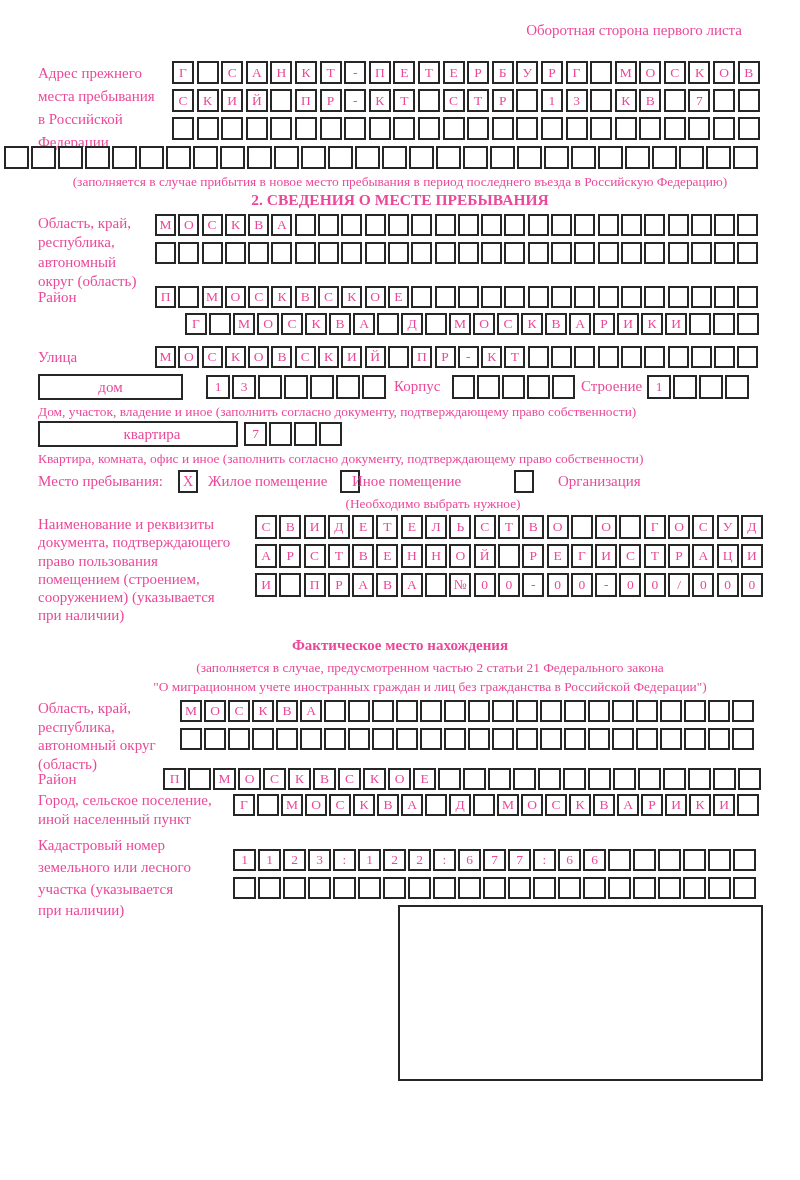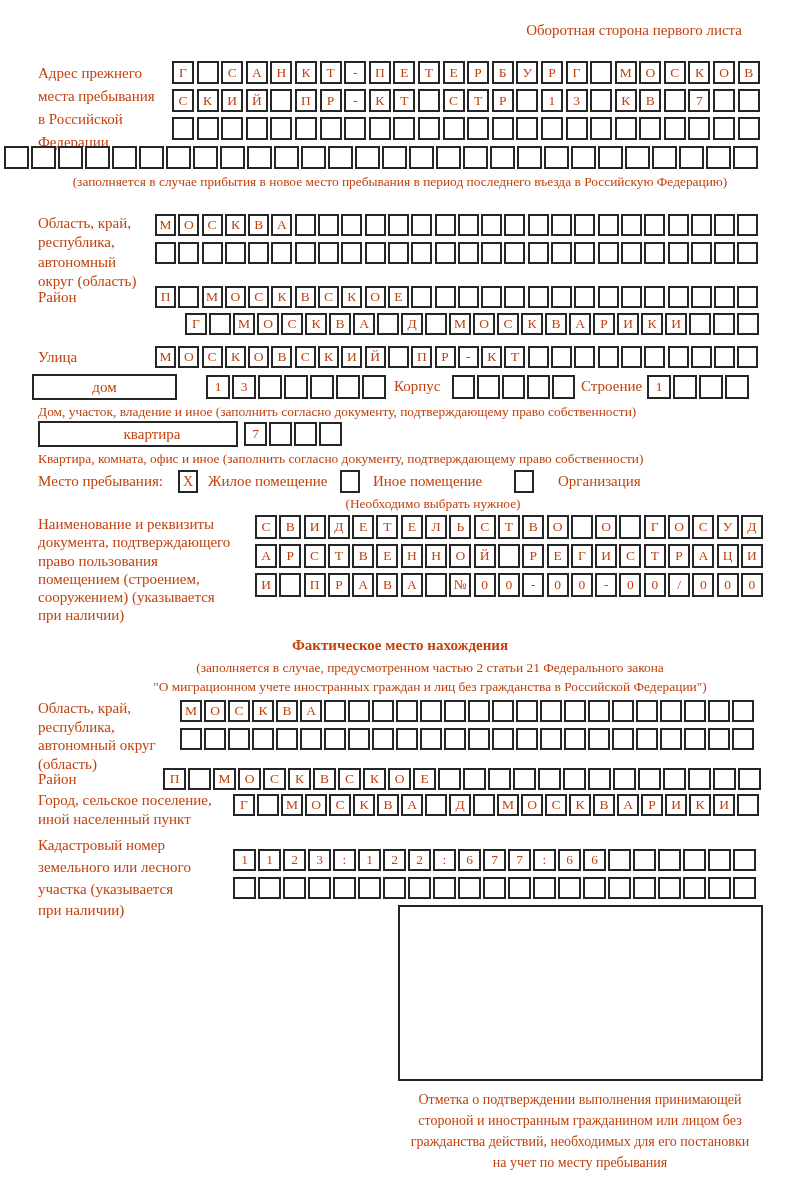--- a/index.html
+++ b/index.html
@@ -1,17 +1,17 @@
 <!DOCTYPE html>
 <html><head>
 <meta charset="utf-8">
 <style>
   html,body{margin:0;padding:0;background:#fff;}
   .page{position:relative;width:800px;height:1180px;background:#ffffff;
-        font-family:"Liberation Serif",serif;color:#c2410c;overflow:hidden;}
+        font-family:"Liberation Serif",serif;color:#ec4899;overflow:hidden;}
   .txt{position:absolute;font-size:15px;white-space:nowrap;}
   .lbl{position:absolute;font-size:15px;}
   .lbl div{line-height:var(--lh,19px);white-space:nowrap;}
   .note{position:absolute;font-size:13.4px;white-space:nowrap;}
   .center{left:0;width:100%;text-align:center;}
   .h-bold{position:absolute;font-weight:bold;font-size:15.5px;}
   .cells{position:absolute;display:flex;gap:var(--gap,2px);}
   .cell{flex:none;width:var(--cw,22px);height:var(--ch,22px);box-sizing:border-box;
         border:2px solid #262626;display:flex;align-items:center;justify-content:center;
         font-size:13.5px;background:#fff;}
@@ -140,20 +140,21 @@
       <span class="cell"></span>
       <span class="cell"></span>
       <span class="cell"></span>
       <span class="cell"></span>
       <span class="cell"></span>
       <span class="cell"></span>
       <span class="cell"></span>
     </div>
   <div class="note center" style="top:174px;">(заполняется в случае прибытия в новое место пребывания в период последнего въезда в Российскую Федерацию)</div>
 
+  <div class="h-bold center" style="top:191px;">2. СВЕДЕНИЯ О МЕСТЕ ПРЕБЫВАНИЯ</div>
 
   <div class="lbl" style="left:38px;top:214px;--lh:19.3px;">
       <div>Область, край,</div>
       <div>республика,</div>
       <div>автономный</div>
       <div>округ (область)</div>
     </div>
   <div class="cells" style="left:155px;top:214px;--cw:21px;--ch:22px;--gap:2.3px;">
       <span class="cell">М</span>
       <span class="cell">О</span>
@@ -291,21 +292,21 @@
       <span class="cell"></span>
       <span class="cell"></span>
       <span class="cell"></span>
       <span class="cell"></span>
       <span class="cell"></span>
       <span class="cell"></span>
       <span class="cell"></span>
       <span class="cell"></span>
     </div>
 
-  <div class="widebox" style="left:32px;top:374px;width:145px;height:26px;">дом</div>
+  <div class="widebox" style="left:38px;top:374px;width:145px;height:26px;">дом</div>
   <div class="cells" style="left:206px;top:375px;--cw:24px;--ch:24px;">
       <span class="cell">1</span>
       <span class="cell">3</span>
       <span class="cell"></span>
       <span class="cell"></span>
       <span class="cell"></span>
       <span class="cell"></span>
       <span class="cell"></span>
     </div>
   <div class="txt" style="left:394px;top:378px;">Корпус</div>
@@ -331,21 +332,21 @@
       <span class="cell"></span>
       <span class="cell"></span>
       <span class="cell"></span>
     </div>
   <div class="note" style="left:38px;top:451px;">Квартира, комната, офис и иное (заполнить согласно документу, подтверждающему право собственности)</div>
 
   <div class="txt" style="left:38px;top:473px;">Место пребывания:</div>
   <span class="checkbox" style="left:178px;top:470px;">X</span>
   <div class="txt" style="left:208px;top:473px;">Жилое помещение</div>
   <span class="checkbox" style="left:340px;top:470px;"></span>
-  <div class="txt" style="left:373px;top:473px;">Иное помещение</div>
+  <div class="txt" style="left:352px;top:473px;">Иное помещение</div>
   <span class="checkbox" style="left:514px;top:470px;"></span>
   <div class="txt" style="left:558px;top:473px;">Организация</div>
   <div class="note center" style="top:496px;padding-left:33px;">(Необходимо выбрать нужное)</div>
 
   <div class="lbl" style="left:38px;top:515px;--lh:18.3px;">
       <div>Наименование и реквизиты</div>
       <div>документа, подтверждающего</div>
       <div>право пользования</div>
       <div>помещением (строением,</div>
       <div>сооружением) (указывается</div>
@@ -590,20 +591,14 @@
       <span class="cell"></span>
       <span class="cell"></span>
       <span class="cell"></span>
       <span class="cell"></span>
       <span class="cell"></span>
       <span class="cell"></span>
       <span class="cell"></span>
     </div>
 
   <div class="bigbox"></div>
-  <div class="caption">
-      <div>Отметка о подтверждении выполнения принимающей</div>
-      <div>стороной и иностранным гражданином или лицом без</div>
-      <div>гражданства действий, необходимых для его постановки</div>
-      <div>на учет по месту пребывания</div>
-    </div>
 
 </div>
 
 </body></html>

